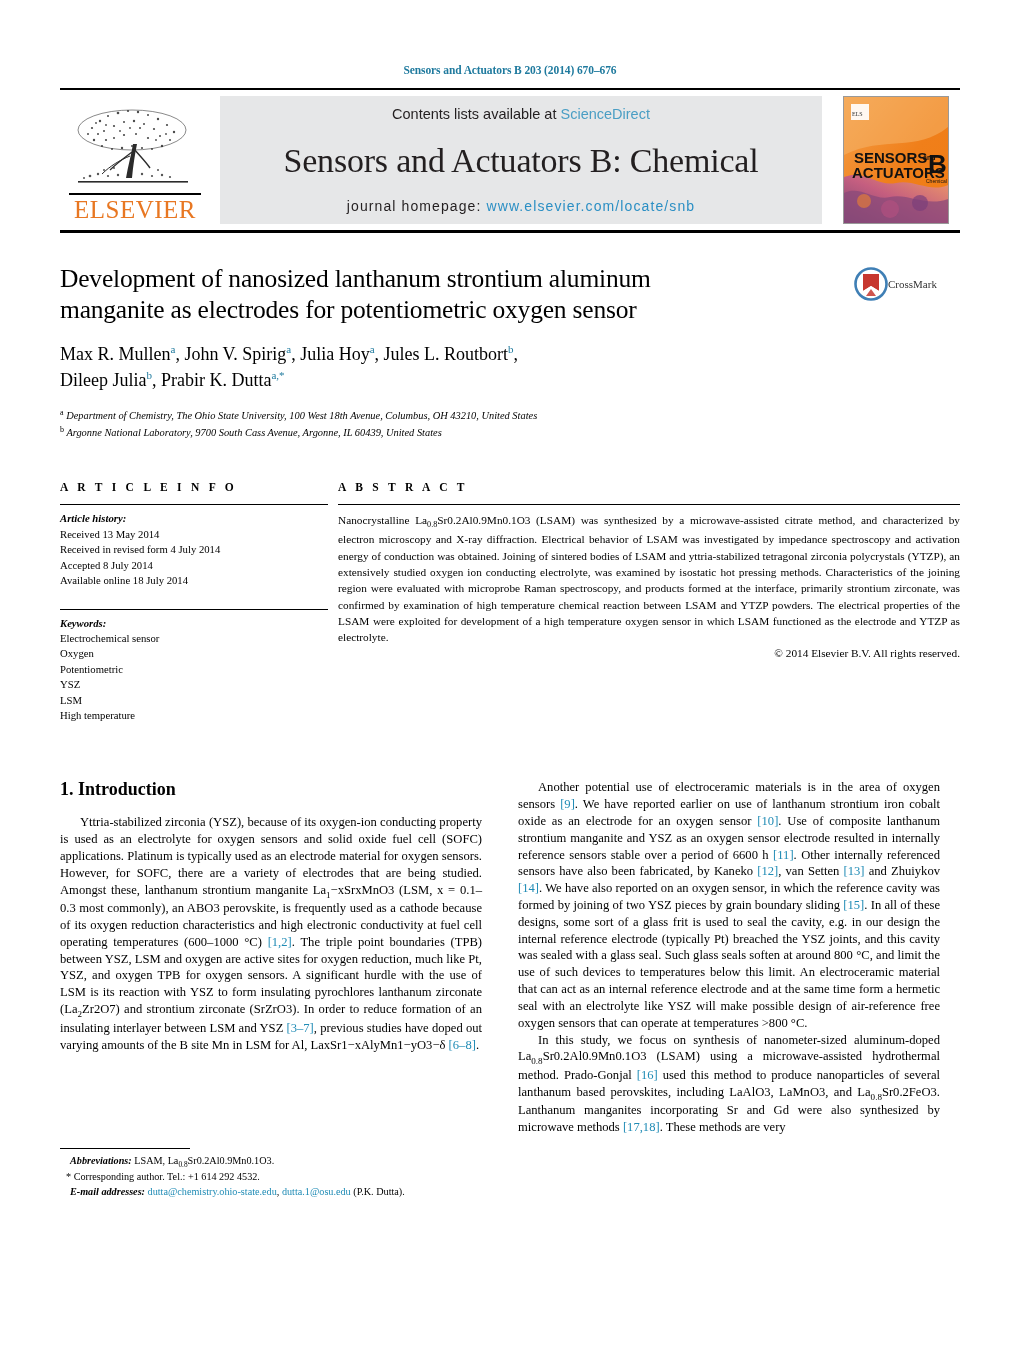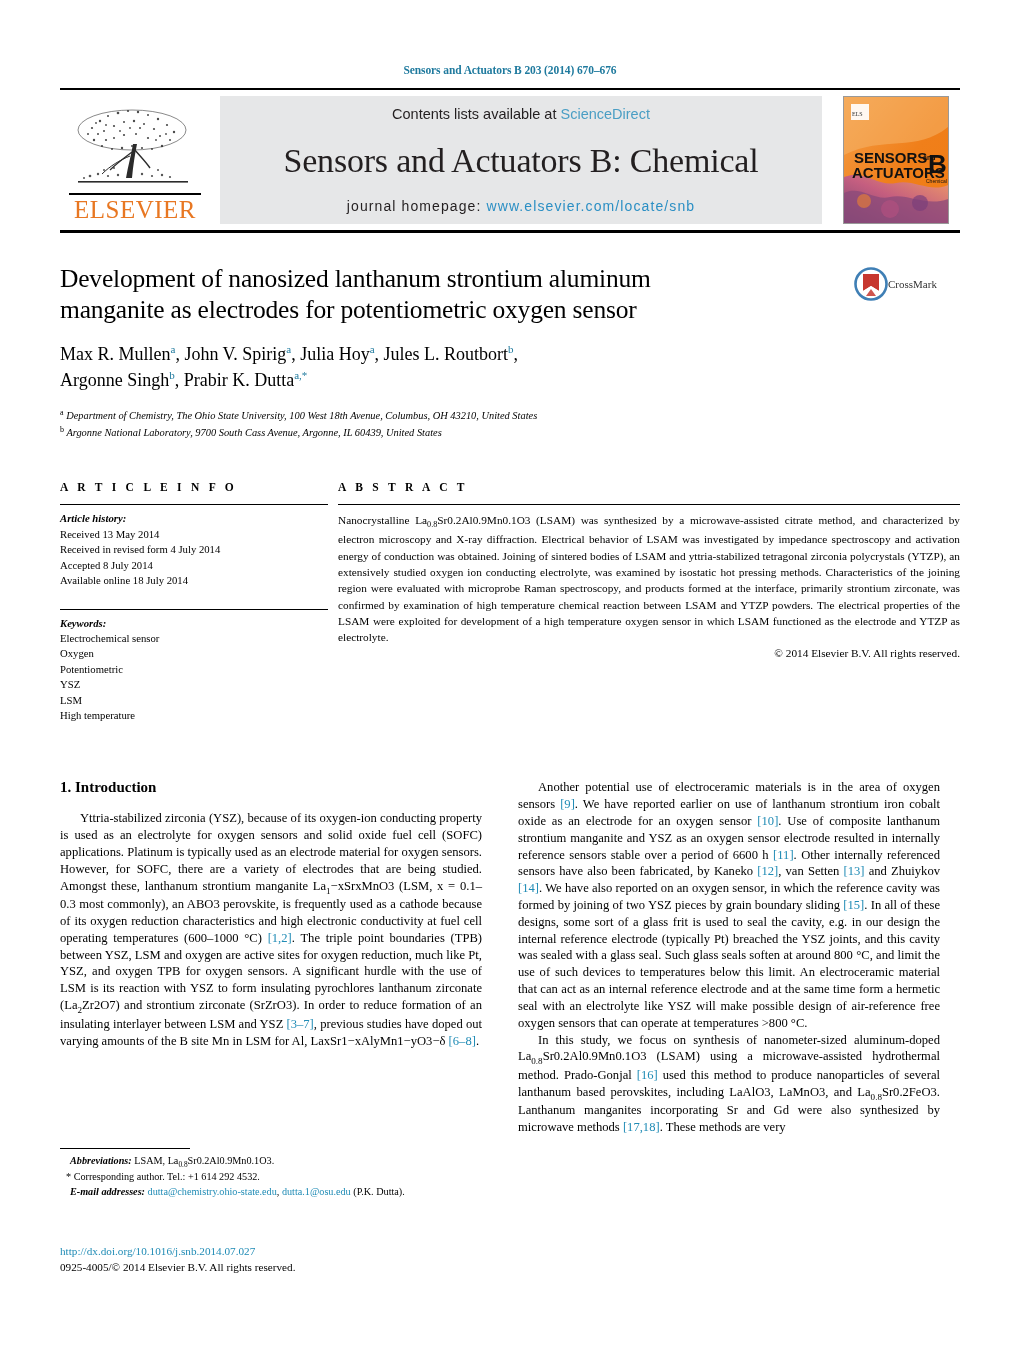--- a/index.html
+++ b/index.html
@@ -191,21 +191,21 @@
   }
   
   .body-cols {
     margin: 56px 60px 0 60px;
     display: flex;
     gap: 36px;
   }
   .bcol { width: 422px; flex: 0 0 422px; }
   .sec-title {
     font-family: "Liberation Serif", serif;
-    font-size: 15px;
+    font-size: 18px;
     font-weight: bold;
     margin: 0 0 14px 0;
   }
   .para {
     font-size: 12.6px;
     line-height: 1.335;
     text-align: justify;
     text-indent: 20px;
     margin: 0;
     hyphens: none;
@@ -372,21 +372,21 @@
         <path d="M17 19 l8 5 v3 a15 15 0 0 1 -16 0 v-3 Z" fill="#ffffff"></path>
         <path d="M17 22 l5 7 h-10 Z" fill="#c7372f" opacity="0.85"></path>
       </svg>
       <span class="crossmark-label">CrossMark</span>
     </div>
 
     <h1 class="paper-title">Development of nanosized lanthanum strontium aluminum manganite as electrodes for potentiometric oxygen sensor</h1>
 
     <div class="authors">
       <span>Max R. Mullen</span><sup>a</sup><span>, </span><span>John V. Spirig</span><sup>a</sup><span>, </span><span>Julia Hoy</span><sup>a</sup><span>, </span><span>Jules L. Routbort</span><sup>b</sup><span>,</span><br>
-      <span>Argonne Singh</span><sup>b</sup><span>, </span><span>Prabir K. Dutta</span><sup class="star">a,*</sup>
+      <span>Dileep Julia</span><sup>b</sup><span>, </span><span>Prabir K. Dutta</span><sup class="star">a,*</sup>
     </div>
 
     <div class="affiliations">
       <div><sup>a</sup> <span>Department of Chemistry, The Ohio State University, 100 West 18th Avenue, Columbus, OH 43210, United States</span></div>
       <div><sup>b</sup> <span>Argonne National Laboratory, 9700 South Cass Avenue, Argonne, IL 60439, United States</span></div>
     </div>
   </div>
 
   <div class="info-abstract">
 
@@ -444,18 +444,14 @@
       <span>Corresponding author. Tel.: +1 614 292 4532.</span>
     </div>
     <div class="fn-line">
       <span class="it">E-mail addresses:</span>
       <span class="doi-link">dutta@chemistry.ohio-state.edu</span>,
       <span class="doi-link">dutta.1@osu.edu</span>
       <span>(P.K. Dutta).</span>
     </div>
   </div>
 
-  <div class="doi-block">
-    <div class="doi-link">http://dx.doi.org/10.1016/j.snb.2014.07.027</div>
-    <div>0925-4005/© 2014 Elsevier B.V. All rights reserved.</div>
-  </div>
 
 </div>
 
 </body></html>

